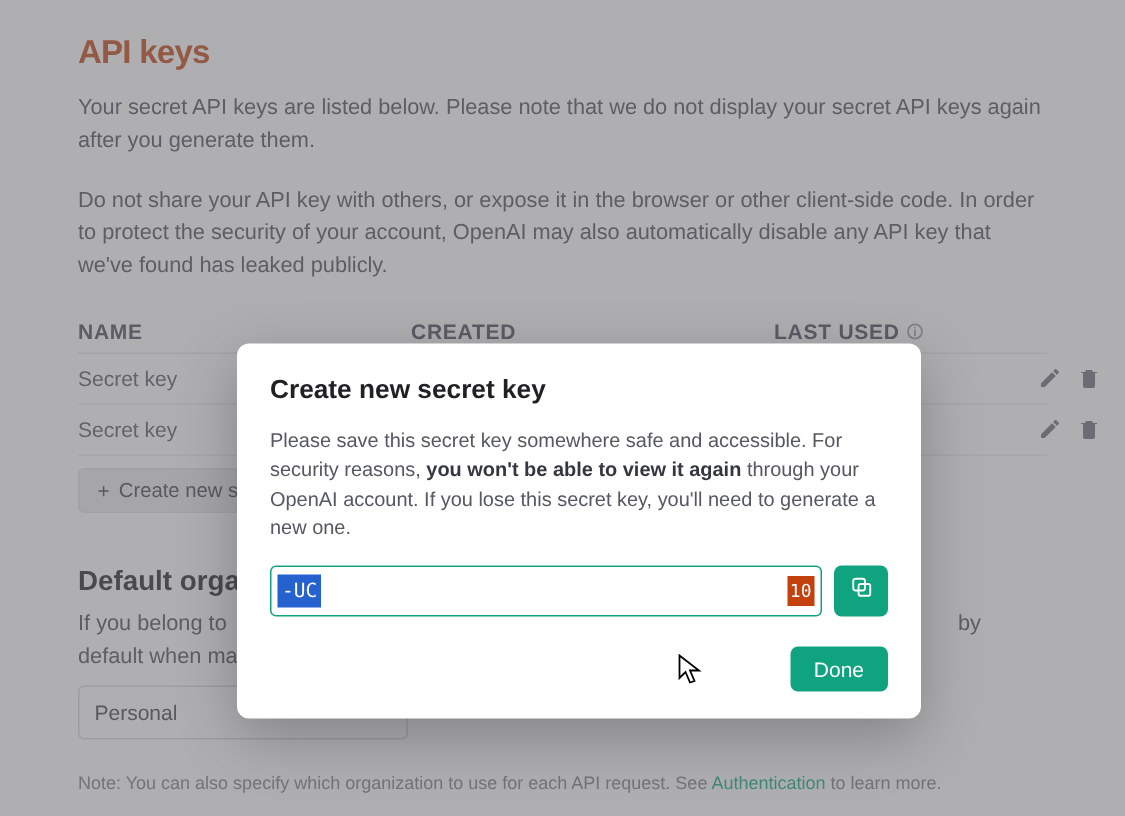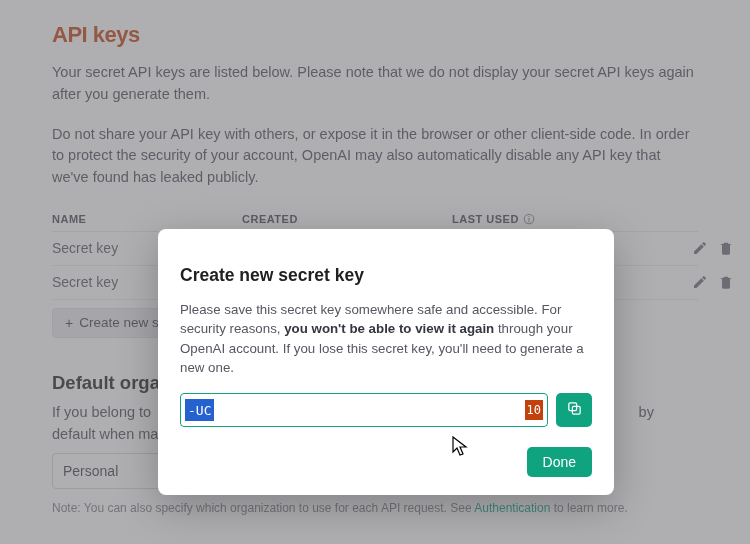--- a/index.html
+++ b/index.html
@@ -30,26 +30,27 @@
   .keys-table {
     width: 100%;
     margin-top: 4px;
   }
   .thead, .trow {
     display: grid;
     grid-template-columns: 190px 210px 130px 110px 1fr;
     align-items: center;
   }
   .thead {
-    font-size: 11px;
+    font-size: 14px;
     font-weight: 700;
     letter-spacing: 0.5px;
     color: #454752;
     border-bottom: 1px solid #e5e5e8;
     padding: 6px 0;
+    gap: 32px;
   }
   .thead .lu-col { display:flex; align-items:center; gap:4px; }
   .info-icon-svg { width:12px; height:12px; display:block; }
   .info-icon-svg circle { fill:none; stroke:#9a9ca4; stroke-width:1.4; }
   .info-icon-svg path { stroke:#9a9ca4; stroke-width:1.4; stroke-linecap:round; fill:none; }
   .trow {
     font-size: 14px;
     color: #555761;
     border-bottom: 1px solid #ececee;
     height: 34px;
@@ -84,21 +85,21 @@
     padding: 0 10px;
     font-size:14px;
     color:#3e3f47;
     justify-content:space-between;
     gap:46px;
   }
   .select .chev svg { width:12px; height:12px; display:block; stroke:#6b6d76; fill:none; stroke-width:2; }
   .footnote {
     font-size: 12px;
     color: #7a7b83;
-    margin-top: 12px;
+    margin-top: 22px;
   }
   .footnote a { color:#0ea982; text-decoration:none; }
 
   
   .mask {
     position:absolute; left:0; top:0; width:750px; height:544px;
     background: rgba(110,110,114,0.55);
   }
   .modal {
     position:absolute;
@@ -106,21 +107,21 @@
     width: 456px;
     background:#ffffff;
     border-radius:8px;
     box-shadow: 0 12px 40px rgba(0,0,0,0.25);
     padding: 20px 22px 18px 22px;
   }
   .modal-title {
     font-size: 17.5px;
     font-weight:700;
     color:#202123;
-    margin: 16px 0 14px 0;
+    margin: 0 0 14px 0;
   }
   .modal-body {
     font-size: 13.3px;
     line-height: 1.45;
     color: #555761;
     margin-bottom: 16px;
   }
   .modal-body strong { color:#353740; font-weight:600; }
   .key-row {
     display:flex; gap:8px; align-items:stretch;

